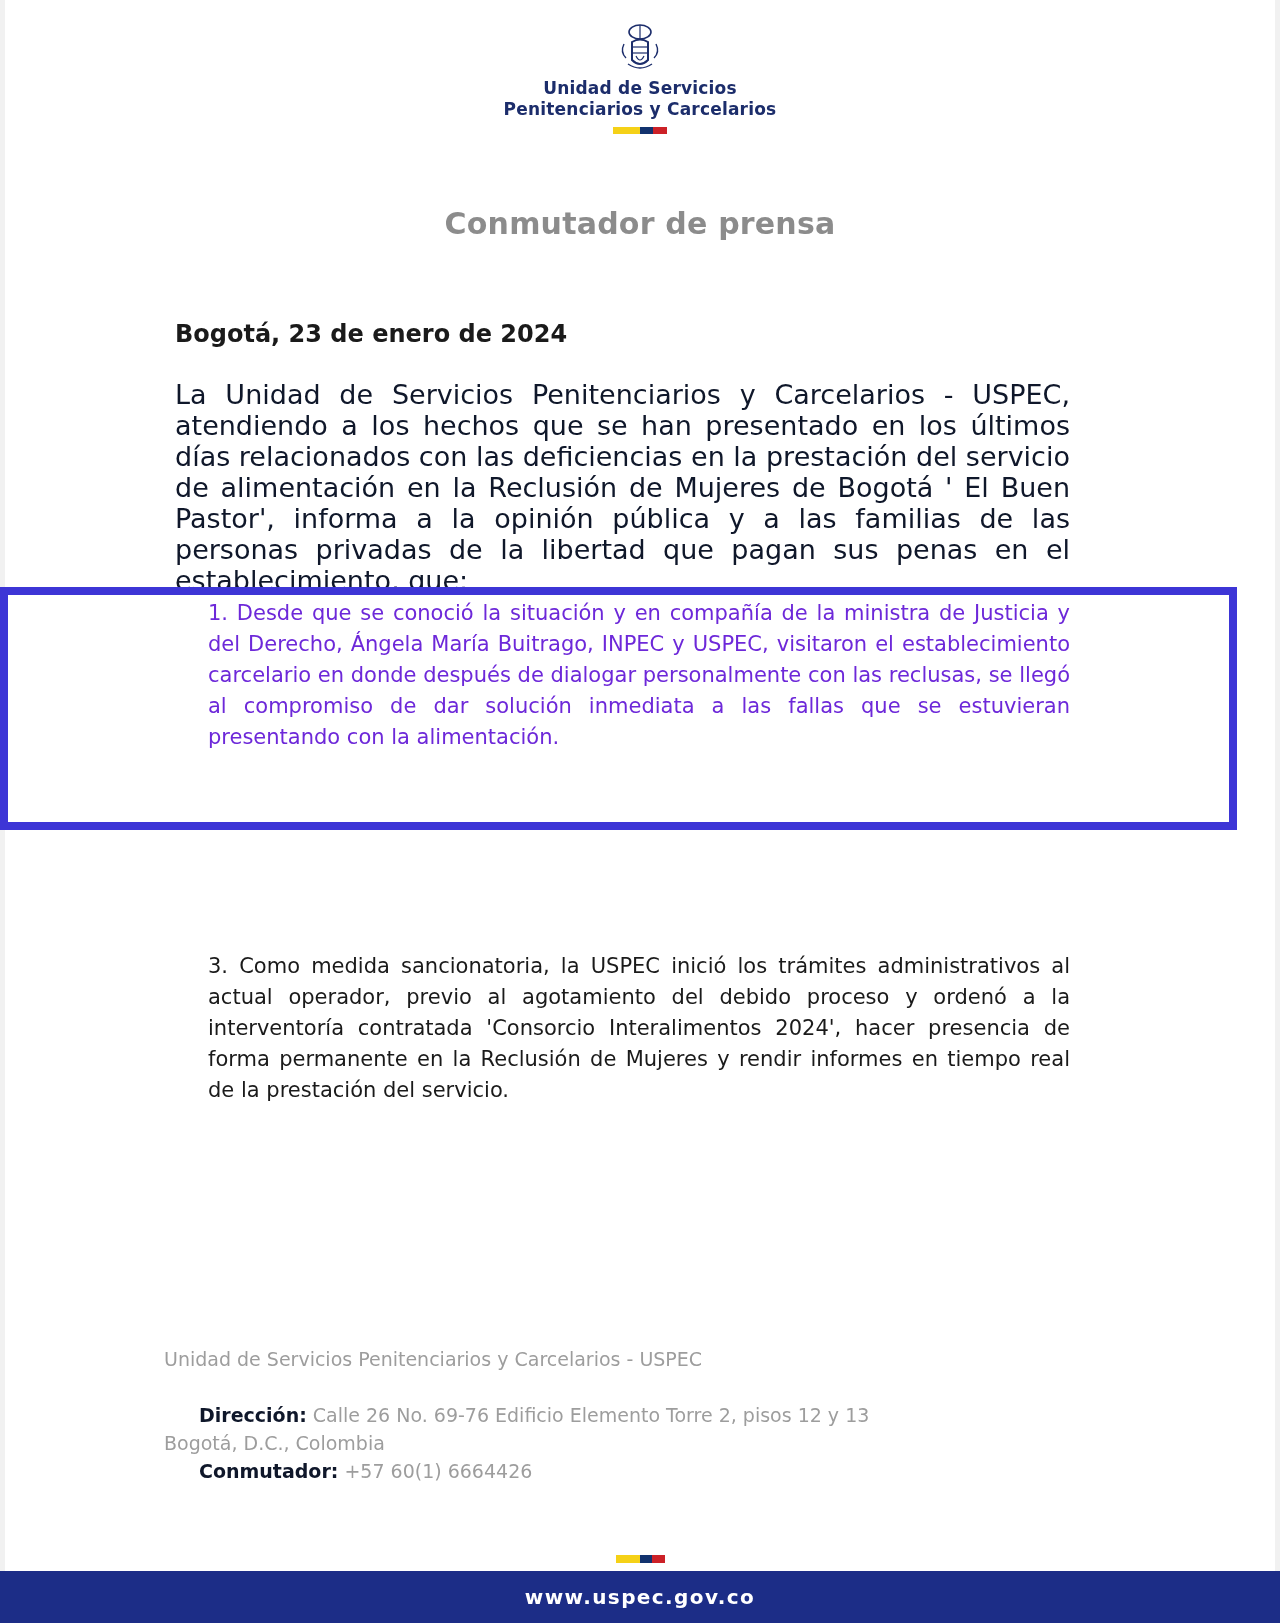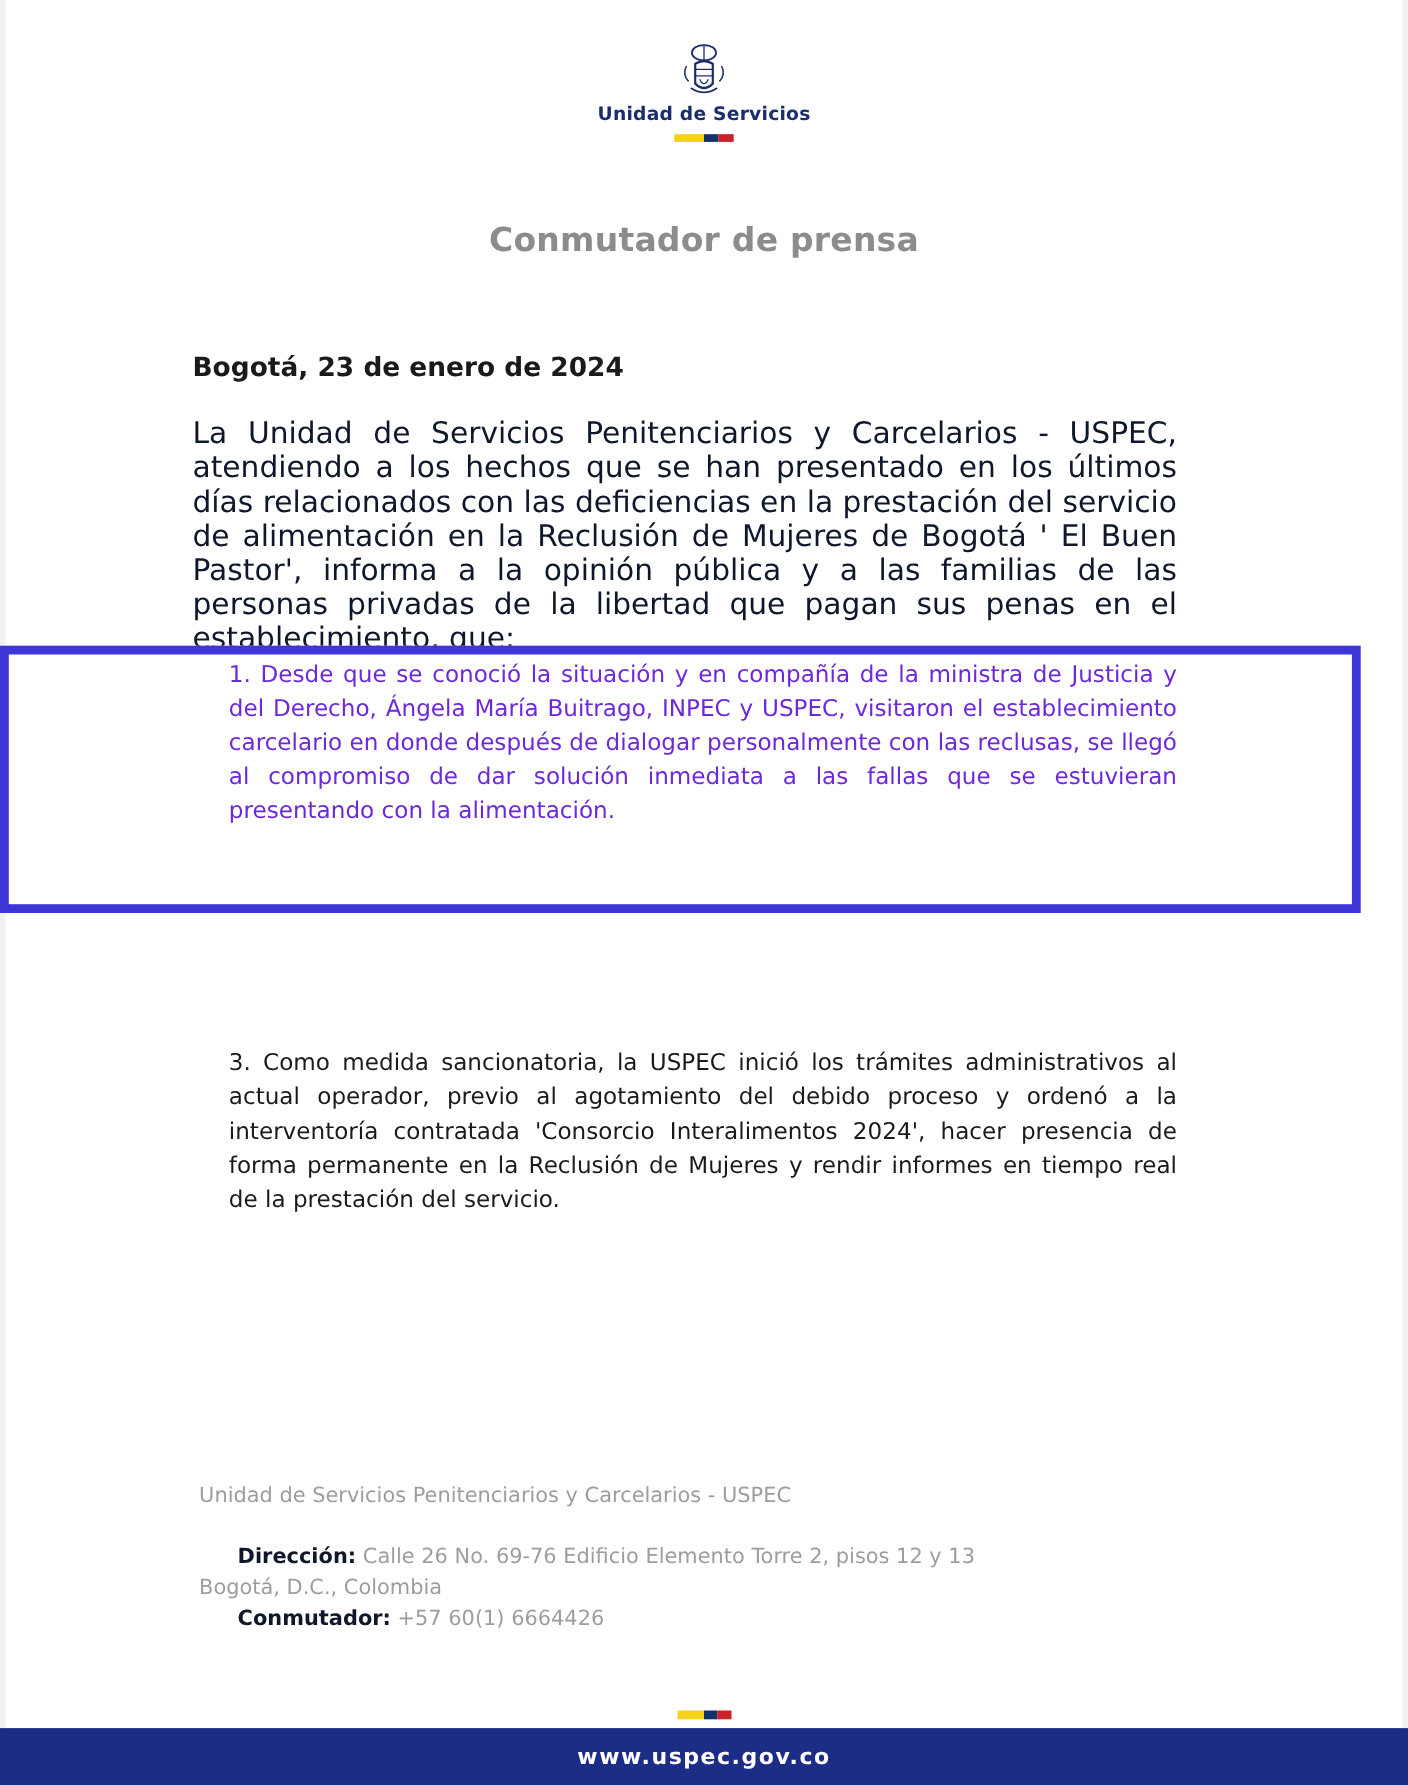--- a/index.html
+++ b/index.html
@@ -17,21 +17,21 @@
   .page {
     position: absolute;
     left: 0; top: 0;
     width: 1280px;
     height: 1623px;
     background: #ffffff;
   }
 
   
   .header {
-    padding-top: 36px;
+    padding-top: 20px;
     text-align: center;
   }
   .crest {
     width: 52px;
     height: 56px;
     margin: 0 auto 2px auto;
     display: block;
   }
   .org-name {
     color: #1c2d6b;
@@ -123,21 +123,21 @@
     width: 862px;
     font-size: 21px;
     line-height: 31px;
     color: #1a1a1a;
     text-align: justify;
   }
 
   
   .footer {
     position: absolute;
-    left: 181px;
+    left: 164px;
     top: 1345px;
     width: 900px;
     color: #9d9d9d;
     font-size: 19px;
     line-height: 28px;
   }
   .footer .org-line { margin-bottom: 28px; }
   .footer b { color: #0f172a; font-weight: 700; margin-left: 35px; }
 
   .bottom-flag {
@@ -195,20 +195,21 @@
       <path d="M18 22 Q26 17 34 22 L34 40 Q26 48 18 40 Z" fill="#ffffff" stroke="#1c2d6b" stroke-width="2"></path>
       <path d="M18 27 L34 27" stroke="#1c2d6b" stroke-width="1.2"></path>
       <path d="M18 33 L34 33" stroke="#1c2d6b" stroke-width="1.2"></path>
       <path d="M22 36 Q26 44 30 36" fill="none" stroke="#1c2d6b" stroke-width="1.2"></path>
       <path d="M10 24 Q6 32 12 38" fill="none" stroke="#1c2d6b" stroke-width="1.4"></path>
       <path d="M42 24 Q46 32 40 38" fill="none" stroke="#1c2d6b" stroke-width="1.4"></path>
       <path d="M14 44 Q26 52 38 44" fill="none" stroke="#1c2d6b" stroke-width="1.4"></path>
     </svg>
     <div class="org-name">
       <span>Unidad de Servicios</span>
+      <span class="l2">Penitenciarios y Carcelarios</span>
     </div>
     <div class="flag-bar">
       <span class="flag-y"></span>
         <span class="flag-b"></span>
         <span class="flag-r"></span>
     </div>
   </div>
 
   <div class="title">Conmutador de prensa</div>
 

